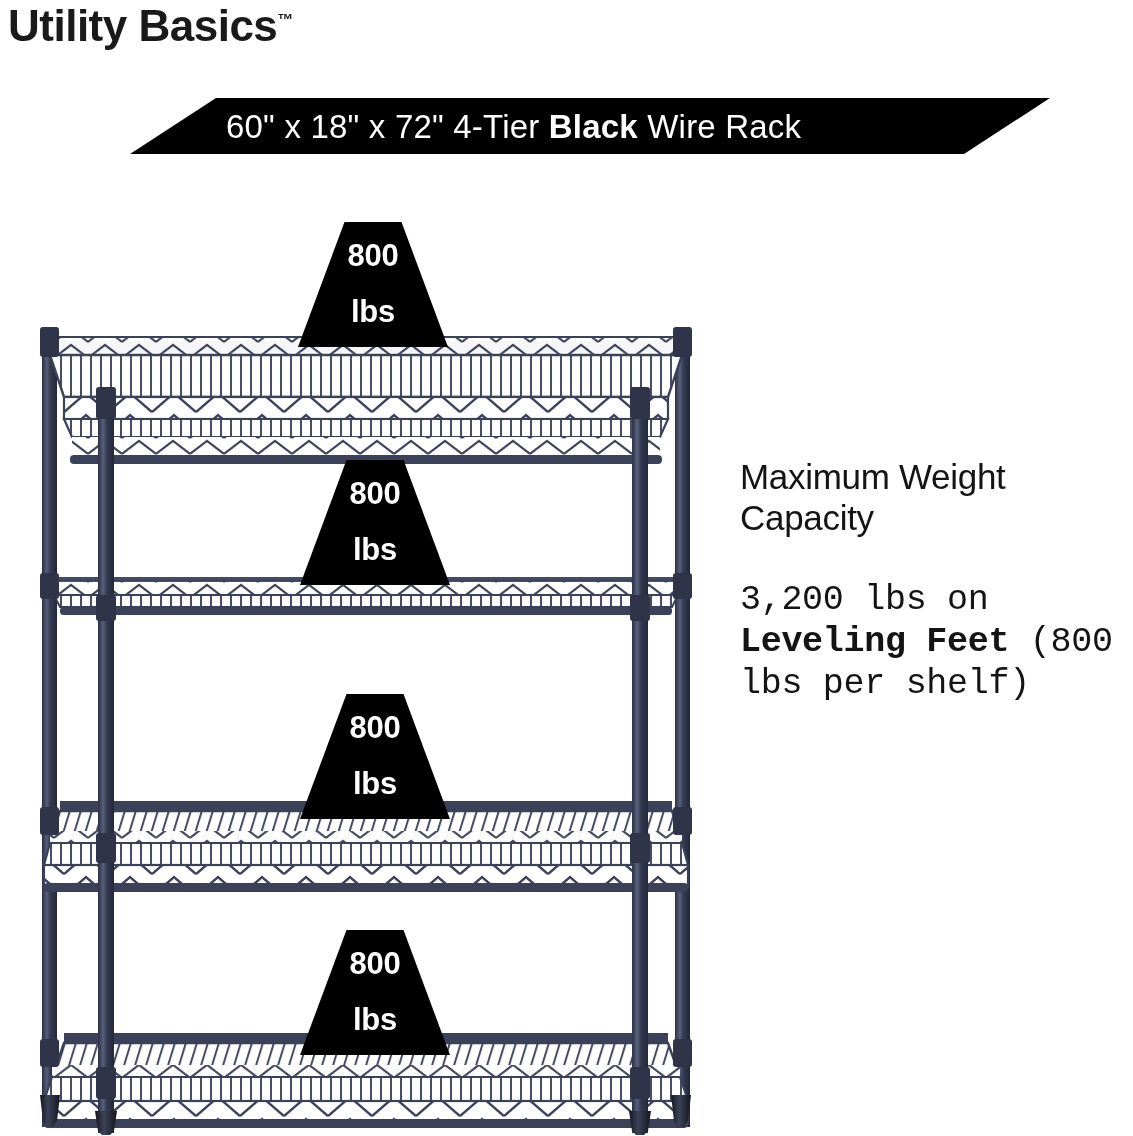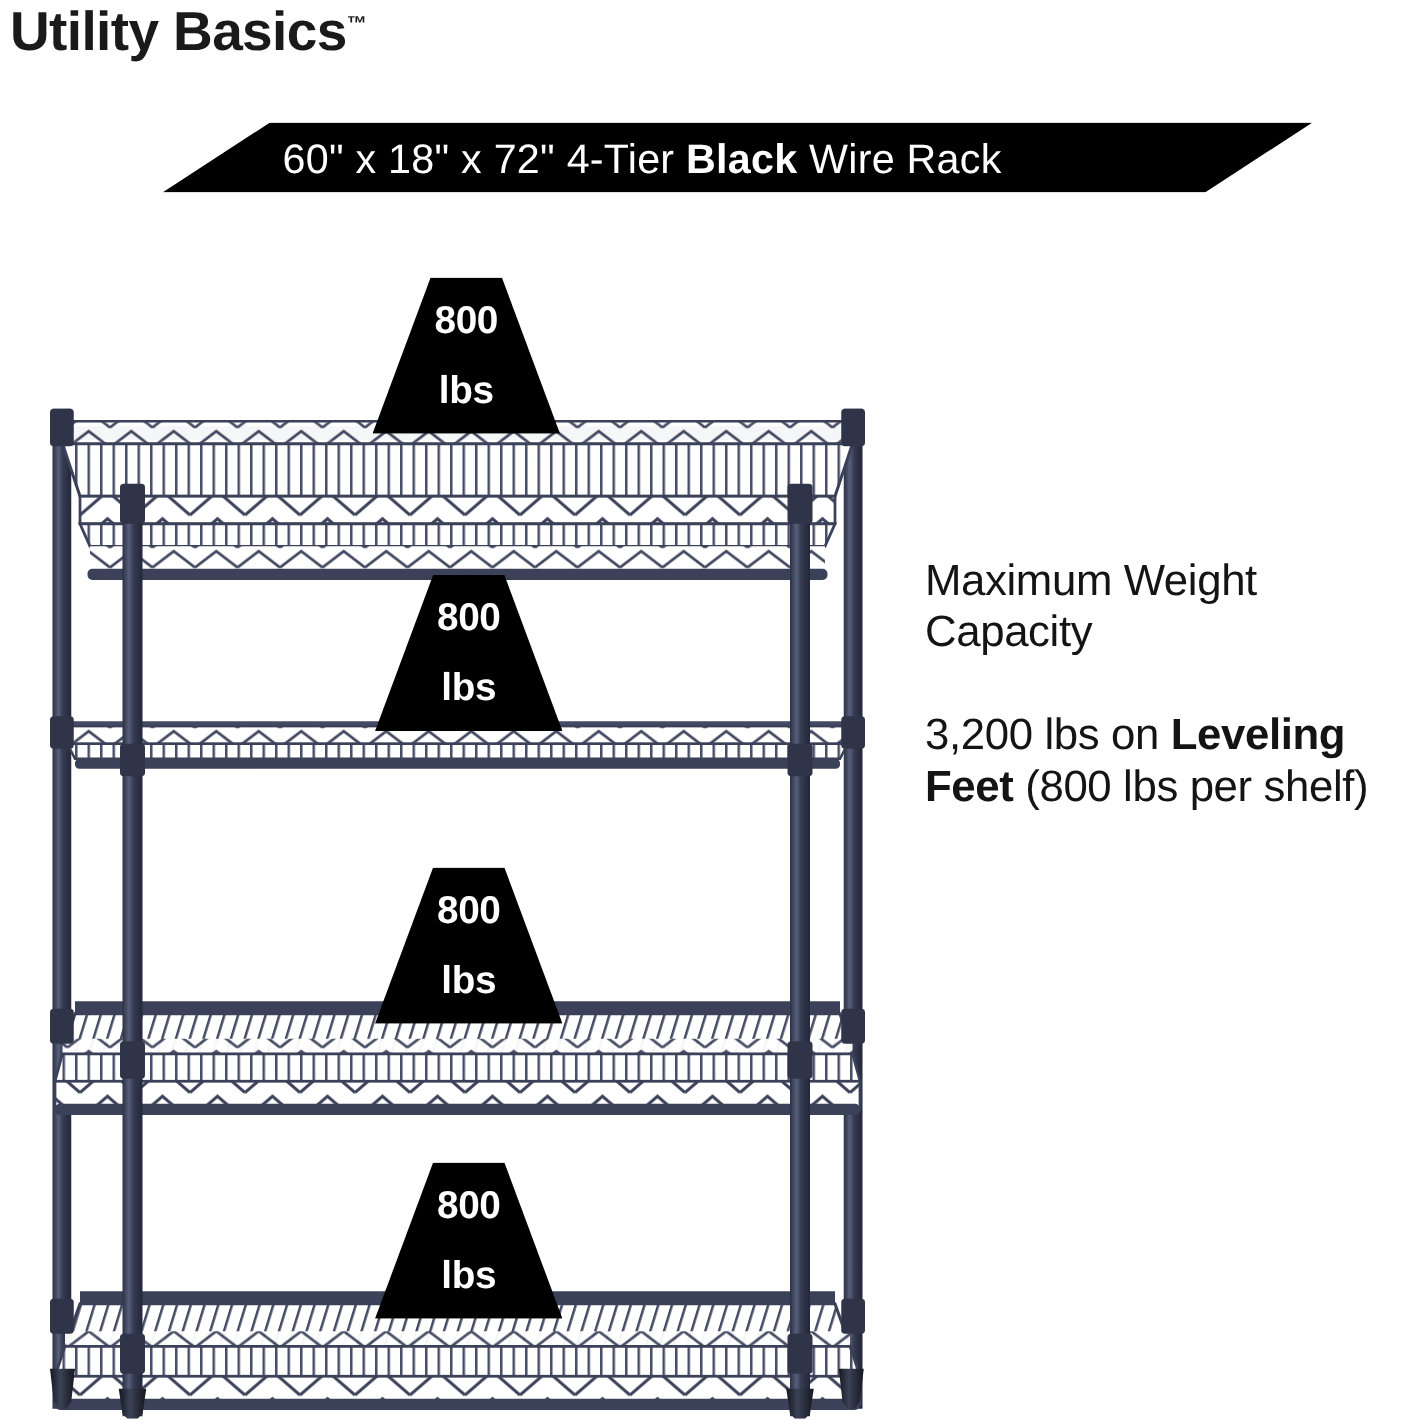--- a/index.html
+++ b/index.html
@@ -31,25 +31,25 @@
   .badge .lbl{position:absolute;inset:0;display:flex;flex-direction:column;
               align-items:center;justify-content:center;gap:19px;
               color:#ffffff;font-weight:700;font-size:31px;line-height:1.18;
               letter-spacing:-0.3px;}
   #badge-1{left:298px;top:222px;}
   #badge-2{left:300px;top:460px;}
   #badge-3{left:300px;top:694px;}
   #badge-4{left:300px;top:930px;}
 
   
-  #info{position:absolute;left:740px;top:444px;width:390px;}
+  #info{position:absolute;left:740px;top:456px;width:390px;}
   #info h2{margin:0;font-size:35px;font-weight:400;line-height:1.18;
            letter-spacing:-0.3px;color:#141414;}
   #info p{margin:40px 0 0 0;font-size:35px;font-weight:400;line-height:1.2;
-          letter-spacing:-0.3px;color:#141414;}
+          letter-spacing:-0.3px;color:#141414;font-family:Liberation Mono, monospace;}
   #info p b{font-weight:700;}
 </style>
 </head>
 <body>
 
 <div id="brand">
   <span>Utility Basics</span><span class="tm">™</span>
 </div>
 
 <div id="banner">

